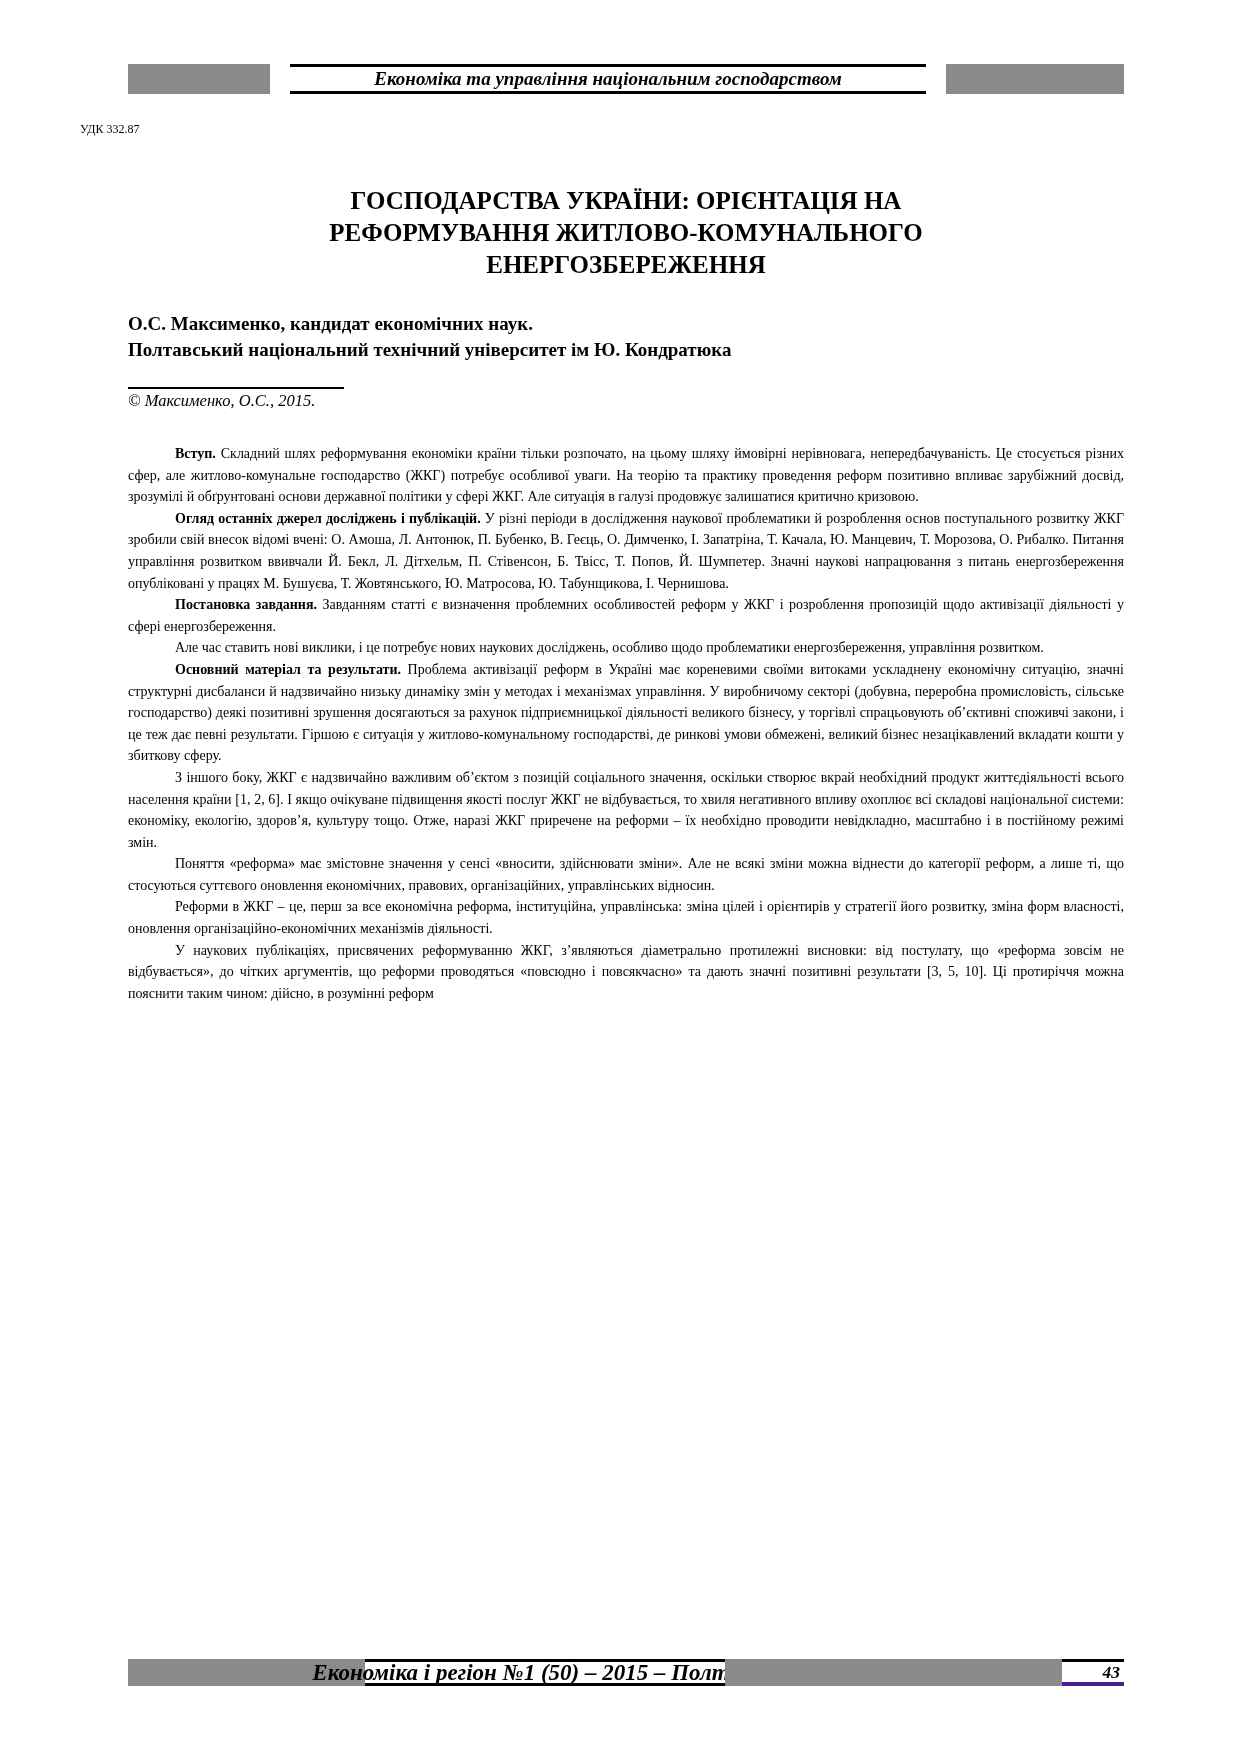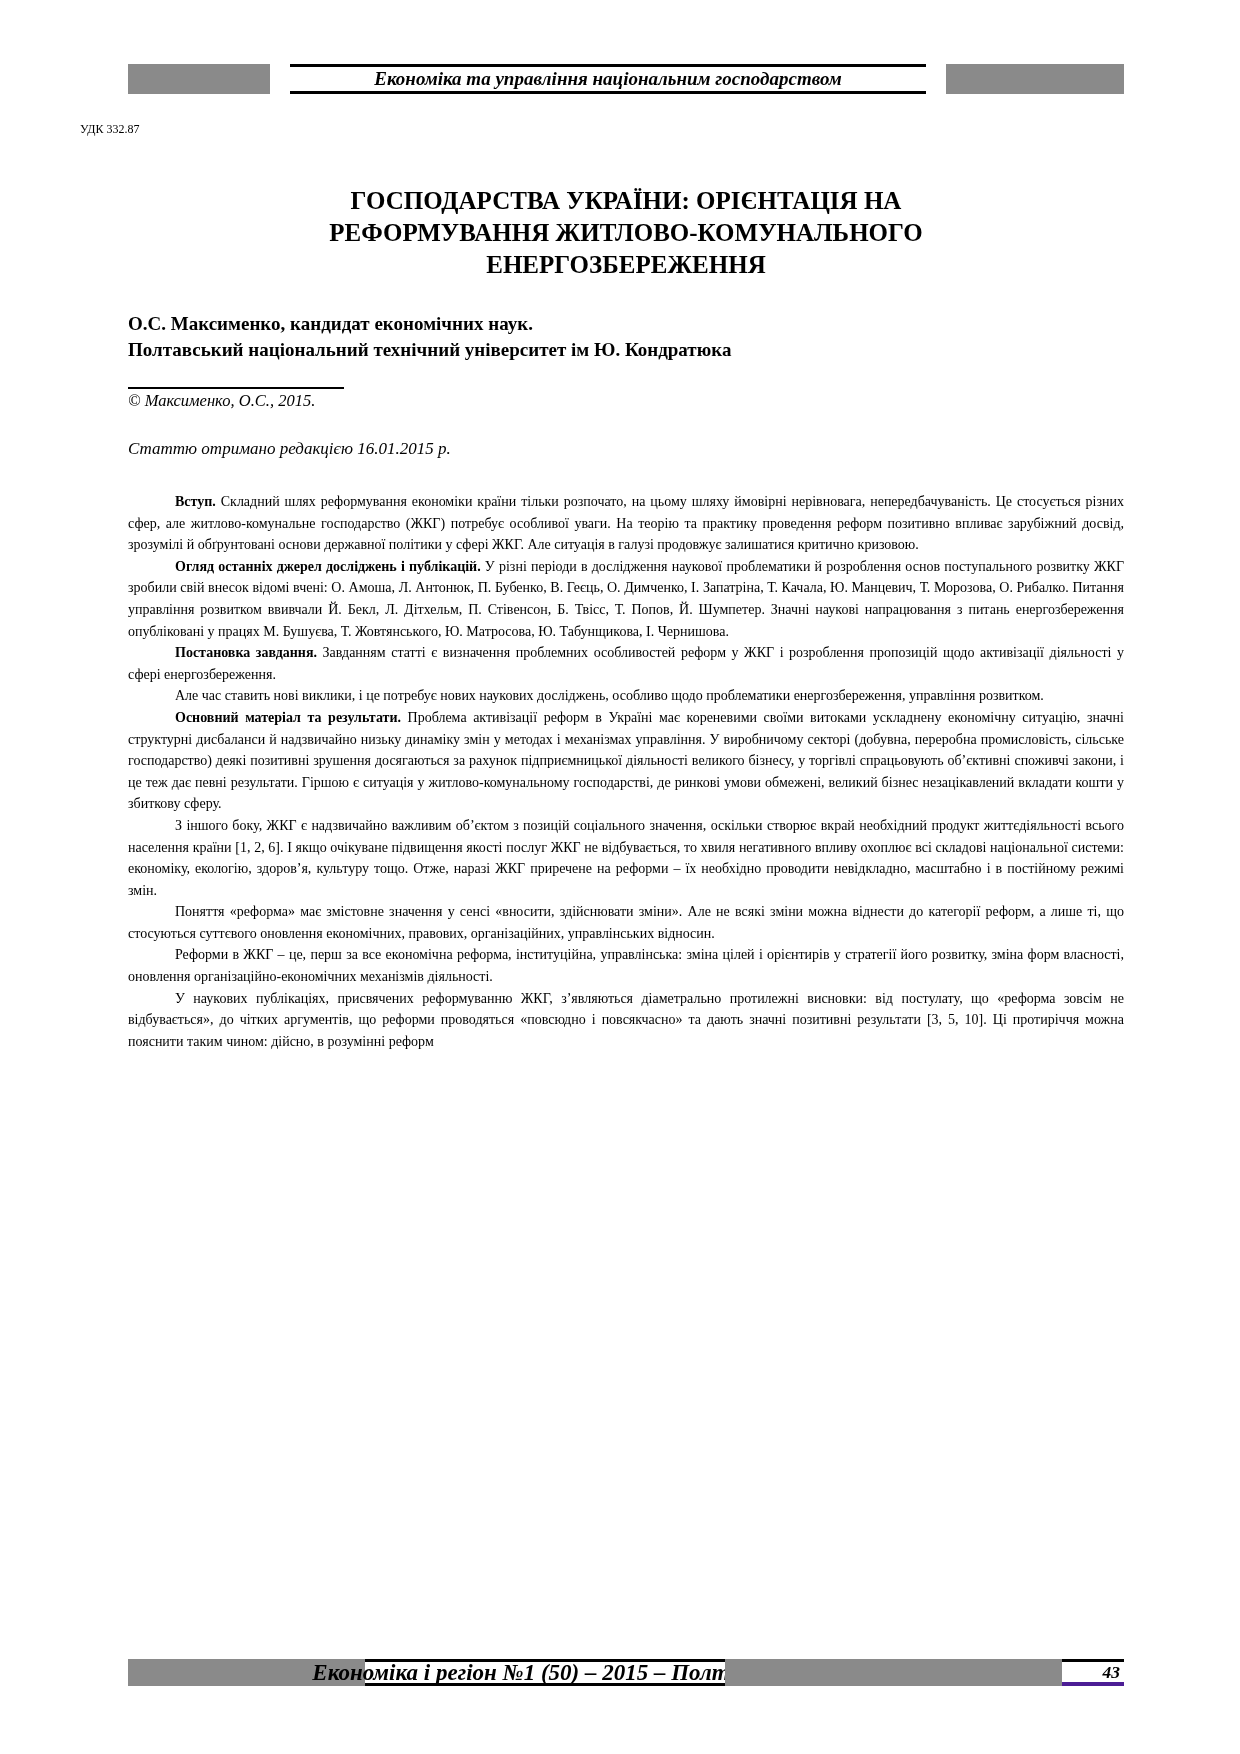--- a/index.html
+++ b/index.html
@@ -107,21 +107,20 @@
   </div>
 
   <div class="authors">
     <div>О.С. Максименко, кандидат економічних наук.</div>
     <div>Полтавський національний технічний університет ім Ю. Кондратюка</div>
   </div>
 
   <div class="footnote-rule"></div>
   <div class="copyright">© Максименко, О.С., 2015.</div>
 
-  <div class="received">Статтю отримано редакцією 16.01.2015 р.</div>
 
   <div class="body-text">
     <p><span class="lead">Вступ.</span><span> Складний шлях реформування економіки країни тільки розпочато, на цьому шляху ймовірні нерівновага, непередбачуваність. Це стосується різних сфер, але житлово-комунальне господарство (ЖКГ) потребує особливої уваги. На теорію та практику проведення реформ позитивно впливає зарубіжний досвід, зрозумілі й обґрунтовані основи державної політики у сфері ЖКГ. Але ситуація в галузі продовжує залишатися критично кризовою.</span></p>
     <p><span class="lead">Огляд останніх джерел досліджень і публікацій.</span><span> У різні періоди в дослідження наукової проблематики й розроблення основ поступального розвитку ЖКГ зробили свій внесок відомі вчені: О. Амоша, Л. Антонюк, П. Бубенко, В. Геєць, О. Димченко, І. Запатріна, Т. Качала, Ю. Манцевич, Т. Морозова, О. Рибалко. Питання управління розвитком ввивчали Й. Бекл, Л. Дітхельм, П. Стівенсон, Б. Твісс, Т. Попов, Й. Шумпетер. Значні наукові напрацювання з питань енергозбереження опубліковані у працях М. Бушуєва, Т. Жовтянського, Ю. Матросова, Ю. Табунщикова, І. Чернишова.</span></p>
     <p><span class="lead">Постановка завдання.</span><span> Завданням статті є визначення проблемних особливостей реформ у ЖКГ і розроблення пропозицій щодо активізації діяльності у сфері енергозбереження.</span></p>
     <p><span class="lead"></span><span>Але час ставить нові виклики, і це потребує нових наукових досліджень, особливо щодо проблематики енергозбереження, управління розвитком.</span></p>
     <p><span class="lead">Основний матеріал та результати.</span><span> Проблема активізації реформ в Україні має кореневими своїми витоками ускладнену економічну ситуацію, значні структурні дисбаланси й надзвичайно низьку динаміку змін у методах і механізмах управління. У виробничому секторі (добувна, переробна промисловість, сільське господарство) деякі позитивні зрушення досягаються за рахунок підприємницької діяльності великого бізнесу, у торгівлі спрацьовують об’єктивні споживчі закони, і це теж дає певні результати. Гіршою є ситуація у житлово-комунальному господарстві, де ринкові умови обмежені, великий бізнес незацікавлений вкладати кошти у збиткову сферу.</span></p>
     <p><span class="lead"></span><span>З іншого боку, ЖКГ є надзвичайно важливим об’єктом з позицій соціального значення, оскільки створює вкрай необхідний продукт життєдіяльності всього населення країни [1, 2, 6]. І якщо очікуване підвищення якості послуг ЖКГ не відбувається, то хвиля негативного впливу охоплює всі складові національної системи: економіку, екологію, здоров’я, культуру тощо. Отже, наразі ЖКГ приречене на реформи – їх необхідно проводити невідкладно, масштабно і в постійному режимі змін.</span></p>
     <p><span class="lead"></span><span>Поняття «реформа» має змістовне значення у сенсі «вносити, здійснювати зміни». Але не всякі зміни можна віднести до категорії реформ, а лише ті, що стосуються суттєвого оновлення економічних, правових, організаційних, управлінських відносин.</span></p>
     <p><span class="lead"></span><span>Реформи в ЖКГ – це, перш за все економічна реформа, інституційна, управлінська: зміна цілей і орієнтирів у стратегії його розвитку, зміна форм власності, оновлення організаційно-економічних механізмів діяльності.</span></p>

